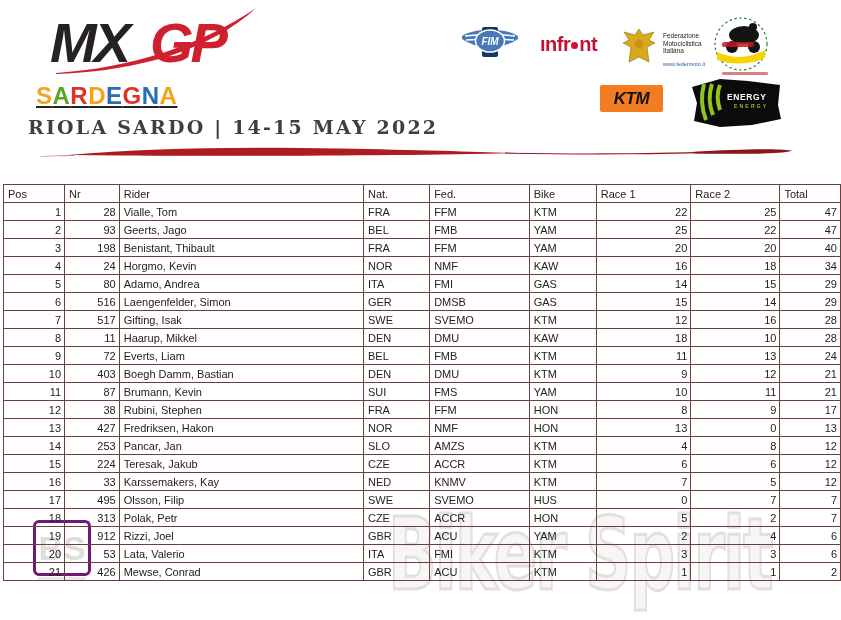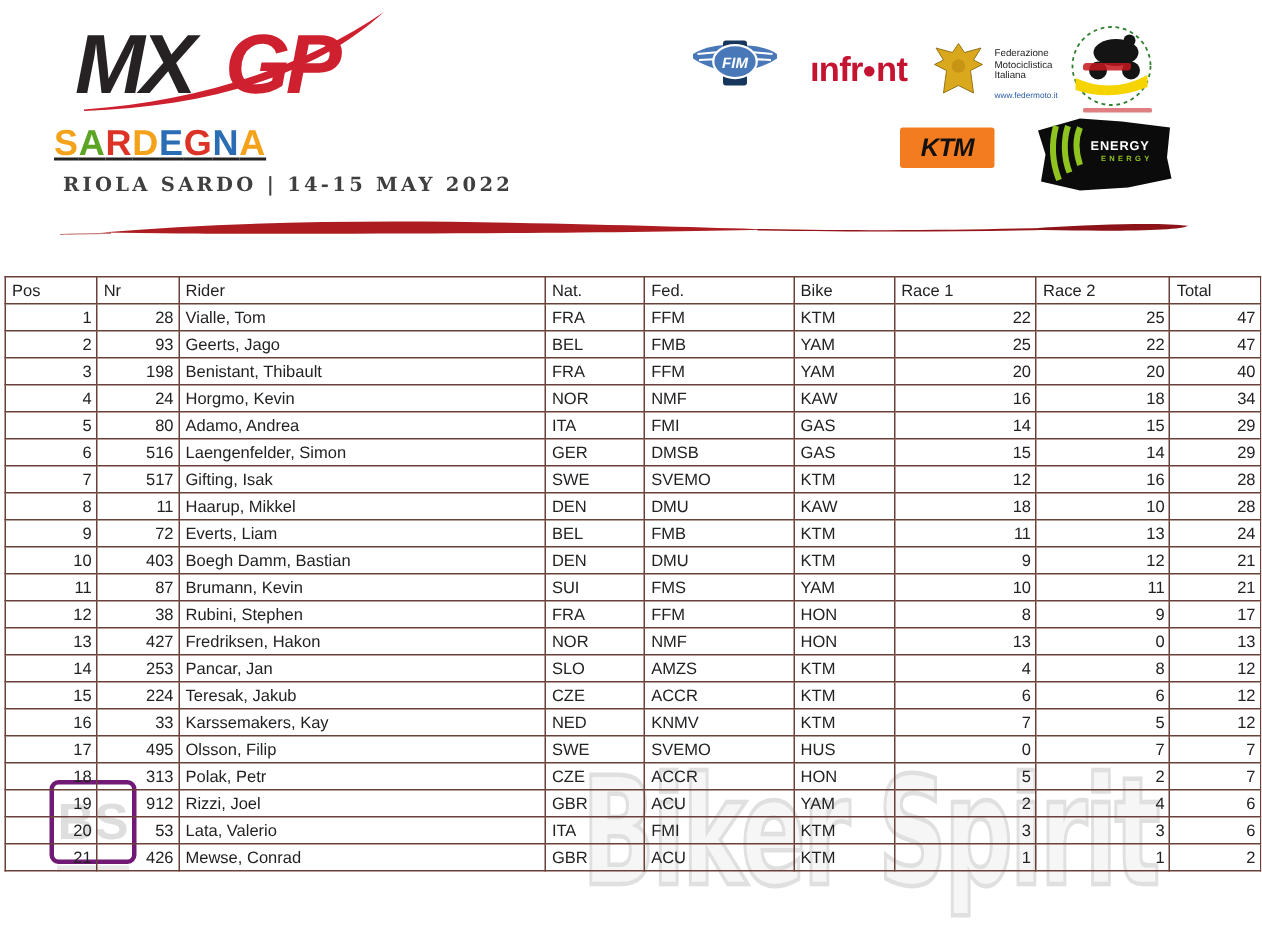--- a/index.html
+++ b/index.html
@@ -3,26 +3,26 @@
 <meta charset="utf-8">
 <style>
   html,body{margin:0;padding:0;background:#fff;}
   .page{position:relative;width:841px;height:620px;background:#fff;overflow:hidden;
         font-family:"Liberation Sans",sans-serif;color:#222;}
 
   
   .mxgp-logo{position:absolute;left:50px;top:4px;}
   .event-title{position:absolute;left:36px;top:82px;font-size:24px;font-weight:800;
                letter-spacing:.5px;font-family:"Liberation Sans",sans-serif;text-decoration:underline;}
-  .event-sub{position:absolute;left:42px;top:116px;font-size:13px;font-weight:600;
+  .event-sub{position:absolute;left:28px;top:116px;font-size:19px;font-weight:600;
              letter-spacing:2.2px;color:#3f3f3f;font-family:"DejaVu Serif",serif;}
 
   
   .fim-logo{position:absolute;left:461px;top:22px;}
-  .infront{position:absolute;left:540px;top:33px;font-size:23px;font-weight:800;
+  .infront{position:absolute;left:540px;top:33px;font-size:20px;font-weight:800;
            color:#c41432;letter-spacing:-.5px;}
   .infront .dot{display:inline-block;width:7px;height:7px;border-radius:50%;
                 background:#c41432;margin:0 1px 1px 1px;vertical-align:middle;}
   .fmi{position:absolute;left:620px;top:26px;display:flex;gap:5px;}
   .fmi-text{font-size:6.5px;line-height:7.5px;color:#1c1c1c;padding-top:6px;}
   .fmi-url{font-size:5.5px;color:#2a5caa;margin-top:6px;}
   .mc-logo{position:absolute;left:710px;top:16px;}
   .mc-url{position:absolute;left:722px;top:72px;width:46px;height:3px;
           background:#c4161c;opacity:.55;border-radius:1px;}
 

